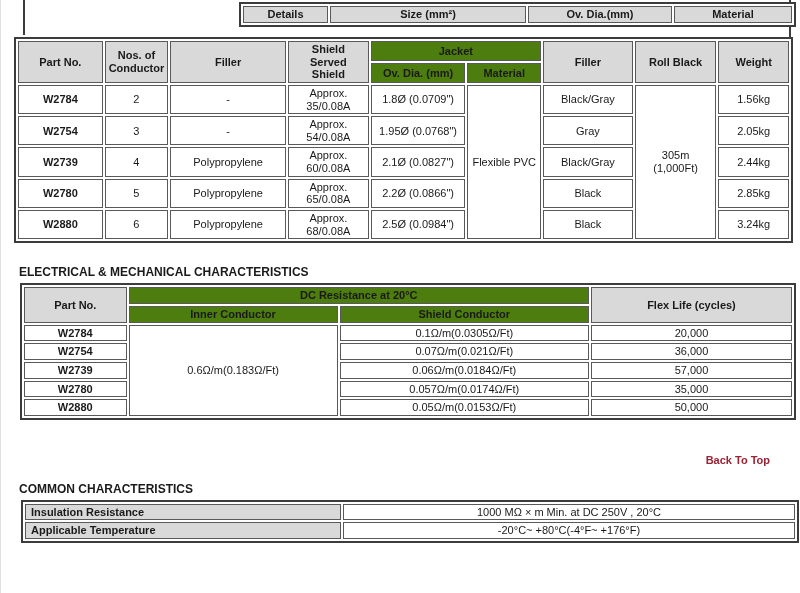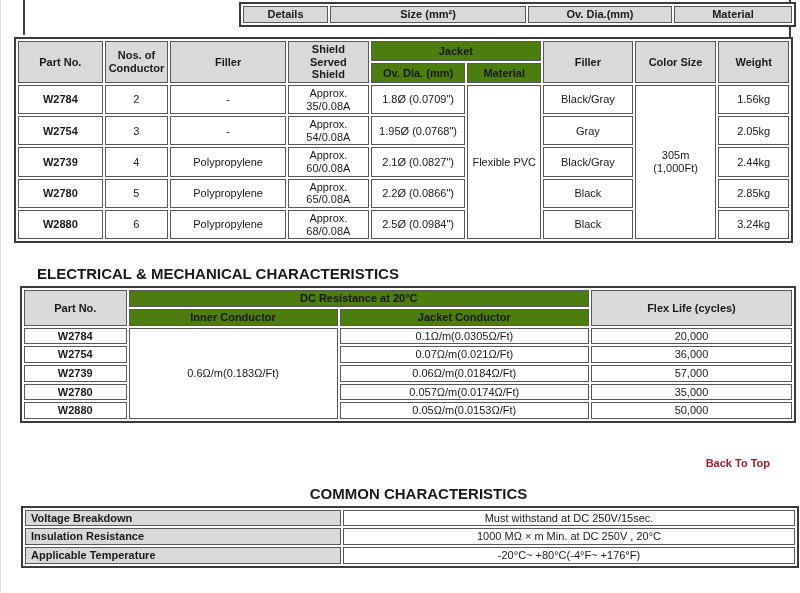--- a/index.html
+++ b/index.html
@@ -34,23 +34,23 @@
   .pre{white-space:pre-line;}
   .top-area{position:relative;height:37px;}
   .vline{position:absolute;top:0;width:2px;background:#3c3c3c;}
   .vline.left{left:22px;height:35px;}
   .vline.right{left:788px;height:37px;}
   .summary-tbl{position:absolute;top:2px;left:238px;width:554px;}
   .summary-tbl td,.summary-tbl th{height:13px;}
   .main-tbl{margin-left:13px;width:779px;}
   .main-tbl th{height:14px;}
   .main-tbl td{height:15px;}
-  .section-title{font-size:15px;font-weight:bold;margin:0 0 4px 36px;}
+  .section-title{font-size:12px;font-weight:bold;margin:0 0 4px 18px;}
   .title-electrical{margin-top:22px;}
-  .title-common{margin-top:14px;text-align:center;}
+  .title-common{margin-top:14px;}
   .elec-tbl{margin-left:19px;width:776px;}
   .elec-tbl th{height:13px;}
   .elec-tbl td{height:15px;}
   .back-top{margin-top:30px;padding-right:30px;text-align:right;}
   .back-top a{color:var(--link);font-size:11px;font-weight:bold;text-decoration:none;}
   .common-tbl{margin-left:20px;width:776px;}
   .common-tbl td{height:13px;}
 </style>
 </head>
 <body>
@@ -91,21 +91,21 @@
   <tbody>
       <tr>
     <th rowspan="2">Part No.</th>
     <th rowspan="2" class="pre">Nos. of
 Conductor</th>
     <th rowspan="2">Filler</th>
     <th rowspan="2" class="pre">Shield
 Served Shield</th>
     <th colspan="2" class="white">Jacket</th>
     <th rowspan="2">Filler</th>
-    <th rowspan="2">Color Size</th>
+    <th rowspan="2">Roll Black</th>
     <th rowspan="2">Weight</th>
   </tr>
   <tr>
     <th class="white">Ov. Dia. (mm)</th>
     <th class="white">Material</th>
   </tr>
   <tr>
     <td class="b">W2784</td>
     <td>2</td>
     <td>-</td>
@@ -165,21 +165,21 @@
       <col style="width:200px">
     </colgroup>
   <tbody>
       <tr>
     <th rowspan="2">Part No.</th>
     <th colspan="2" class="white">DC Resistance at 20°C</th>
     <th rowspan="2">Flex Life (cycles)</th>
   </tr>
   <tr>
     <th class="white">Inner Conductor</th>
-    <th class="white">Jacket Conductor</th>
+    <th class="white">Shield Conductor</th>
   </tr>
   <tr>
     <td class="b">W2784</td>
     <td rowspan="5">0.6Ω/m(0.183Ω/Ft)</td>
     <td>0.1Ω/m(0.0305Ω/Ft)</td>
     <td>20,000</td>
   </tr>
   <tr>
     <td class="b">W2754</td>
     <td>0.07Ω/m(0.021Ω/Ft)</td>
@@ -208,24 +208,20 @@
 </div>
 
 <div class="section-title title-common">COMMON CHARACTERISTICS</div>
 
 <table class="common-tbl">
   <colgroup>
       <col style="width:316px">
       <col style="width:452px">
     </colgroup>
   <tbody>
-      <tr>
-    <td class="label">Voltage Breakdown</td>
-    <td>Must withstand at DC 250V/15sec.</td>
-  </tr>
   <tr>
     <td class="label">Insulation Resistance</td>
     <td>1000 MΩ × m Min. at DC 250V , 20°C</td>
   </tr>
   <tr>
     <td class="label">Applicable Temperature</td>
     <td>-20°C~ +80°C(-4°F~ +176°F)</td>
   </tr>
 
 </tbody>

